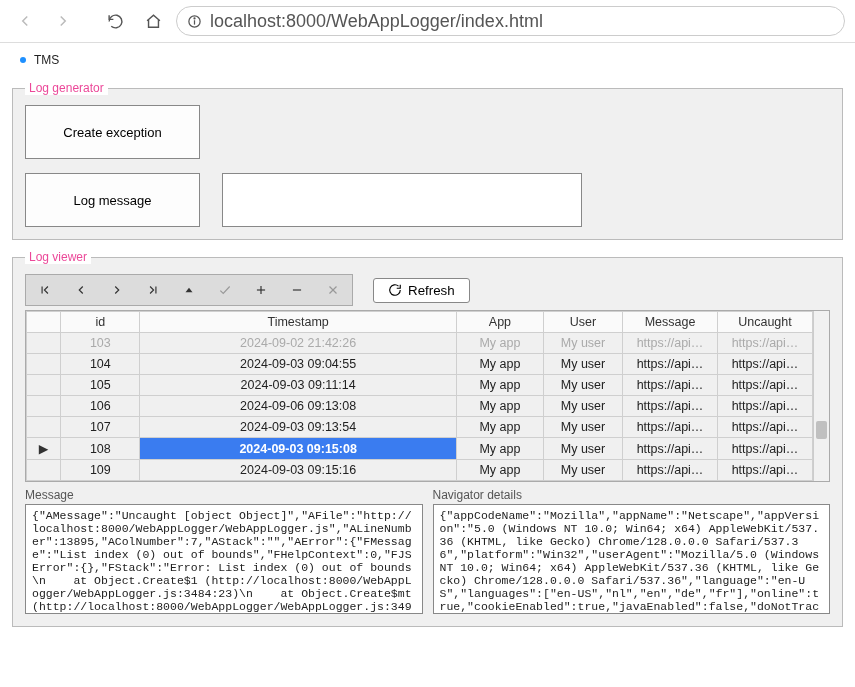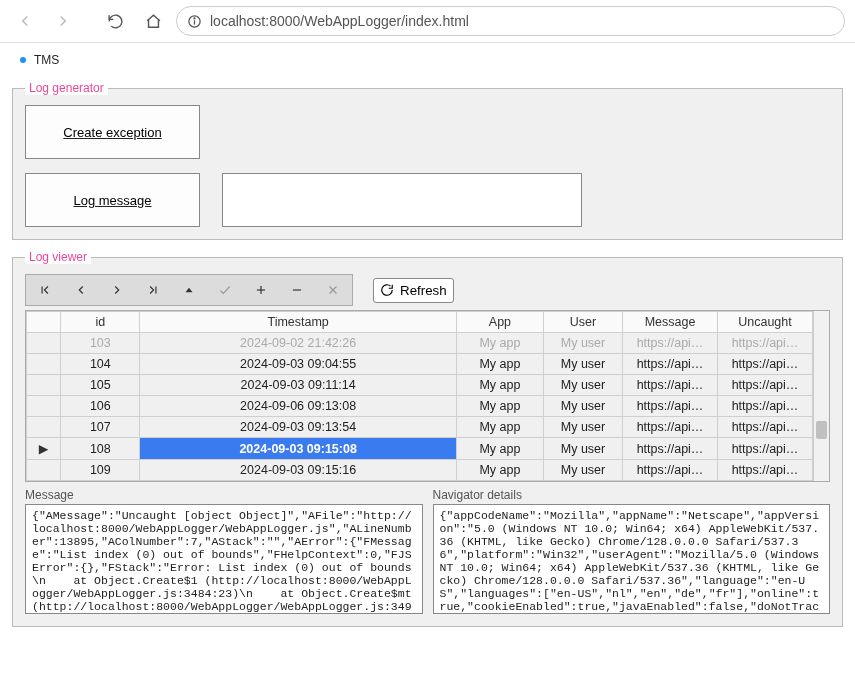--- a/index.html
+++ b/index.html
@@ -1,33 +1,33 @@
 <!DOCTYPE html>
 <html><head>
 <meta charset="utf-8">
 <style>
   * { box-sizing: border-box; }
   body { margin: 0; font-family: Arial, Helvetica, sans-serif; font-size: 13px; color: #222; background: #fff; }
   .browser-bar { display: flex; align-items: center; gap: 8px; padding: 6px 10px; border-bottom: 1px solid #ddd; }
   .nav-icon { width: 30px; height: 30px; display: flex; align-items: center; justify-content: center; color: #555; border-radius: 4px; }
   .nav-icon.disabled { color: #bbb; }
   .url-bar { flex: 1; display: flex; align-items: center; gap: 8px; height: 30px; padding: 0 10px; border: 1px solid #ccc; border-radius: 15px; color: #555; }
-  .url-text { color: #555; font-size: 14px; }
+  .url-text { color: #555; font-size: 18px; }
   .app-header { padding: 10px 20px; display: flex; align-items: center; gap: 8px; font-size: 12px; }
   .dot { width: 6px; height: 6px; border-radius: 50%; background: #1e90ff; }
   .panel { margin: 4px 10px 10px 10px; }
   fieldset { border: 1px solid #bbb; background: #f0f0f0; padding: 10px 12px 12px 12px; }
   legend { font-size: 12px; color: #ec4899; padding: 0 4px; background: #fff; }
-  .gen-row { display: flex; gap: 22px; align-items: flex-end; margin-bottom: 14px; text-decoration: underline; }
+  .gen-row { display: flex; gap: 22px; align-items: flex-end; margin-bottom: 14px; }
   .big-btn { width: 175px; height: 54px; border: 1px solid #888; background: #fdfdfd; font-size: 13px; cursor: pointer; display:flex;align-items:center;justify-content:center;}
   .log-input { flex:1; max-width: 360px; height: 54px; border: 1px solid #888; background: #fff; padding: 4px 6px; resize:none; font-family:inherit;}
   .toolbar { display: flex; align-items: center; gap: 18px; background: #dcdcdc; border: 1px solid #aaa; padding: 4px 10px; height: 32px; }
   .tool-icon { width: 18px; height: 18px; display: flex; align-items: center; justify-content: center; color: #333; }
   .tool-icon.disabled { color: #999; }
-  .refresh-btn { display: flex; align-items: center; gap: 6px; padding: 4px 6px; border: 1px solid #888; background: #fff; border-radius: 3px; }
+  .refresh-btn { display: flex; align-items: center; gap: 6px; padding: 4px 14px; border: 1px solid #888; background: #fff; border-radius: 3px; }
   .grid-wrap { border: 1px solid #aaa; margin-top: 4px; display: flex; }
   .grid { flex:1; border-collapse: collapse; width: 100%; font-size: 12.5px; table-layout: fixed; }
   .grid th, .grid td { border: 1px solid #cfcfcf; padding: 3px 6px; text-align: center; overflow: hidden; white-space: nowrap; text-overflow: ellipsis; height: 20px;}
   .grid th { background: #fafafa; font-weight: normal; color: #333; }
   .grid tr.faded td { color: #aaa; }
   .grid tr.selected td.ts { background: #3a7cf0; color: #ffffff; font-weight: bold; }
   .row-indicator { width: 24px; text-align:center !important; color:#333; }
   .vscroll { width: 16px; background:#f1f1f1; border-left:1px solid #ccc; position:relative;}
   .vscroll-thumb { position:absolute; left:2px; right:2px; top:110px; height:18px; background:#c0c0c0; border-radius:2px;}
   .details-row { display:flex; gap:10px; margin-top:6px;}

